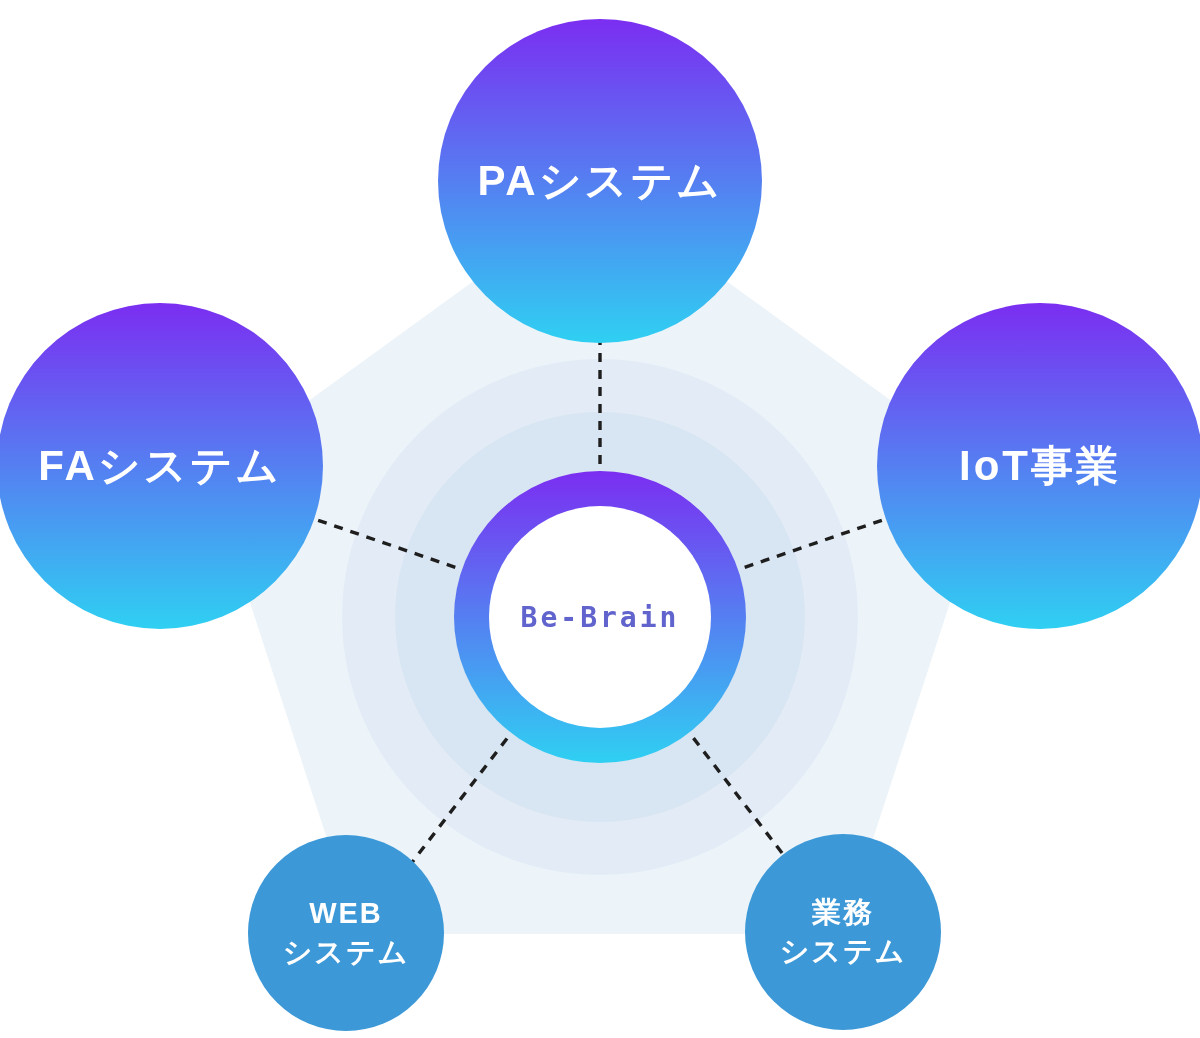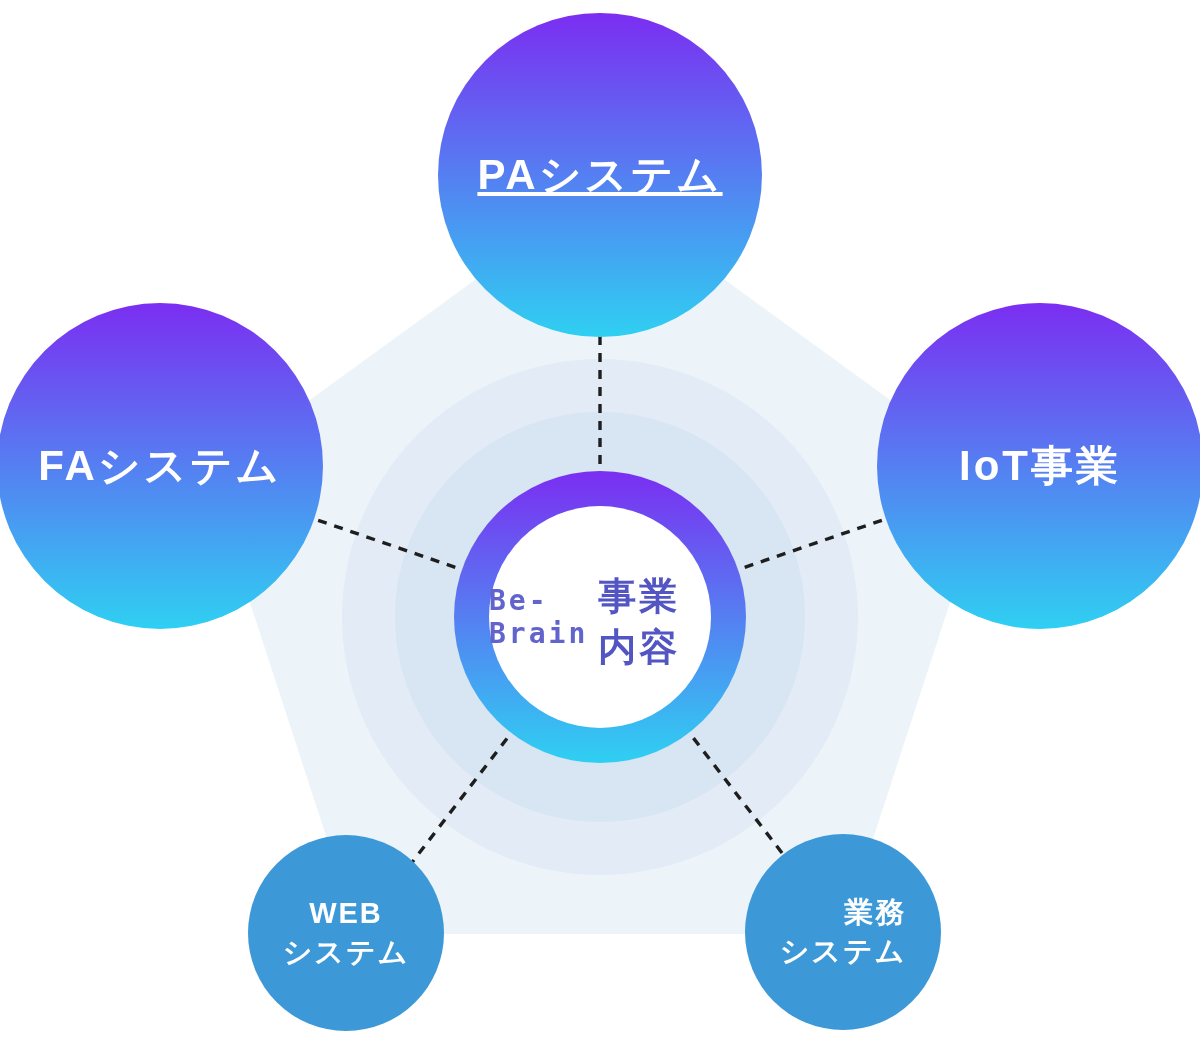--- a/index.html
+++ b/index.html
@@ -42,25 +42,25 @@
     text-align:center;
     color:var(--node-text);
     font-weight:bold;
   }
   .node-gradient{
     background:linear-gradient(180deg,var(--grad-top) 0%,var(--grad-bottom) 100%);
   }
   .node-flat{
     background:var(--flat-blue);
   }
-  .node-pa{left:438px;top:13px;width:324px;height:324px;text-decoration:underline;}
+  .node-pa{left:438px;top:19px;width:324px;height:324px;}
   .node-fa{left:-3px;top:303px;width:326px;height:326px;}
   .node-iot{left:877px;top:303px;width:326px;height:326px;}
   .node-web{left:248px;top:835px;width:196px;height:196px;}
-  .node-gyomu{left:745px;top:834px;width:196px;height:196px;text-align:right;}
+  .node-gyomu{left:745px;top:834px;width:196px;height:196px;}
   .node-label-large{
     font-size:42px;
     letter-spacing:3px;
     line-height:1.2;
   }
   .node-label-small{
     font-size:29px;
     letter-spacing:2px;
     line-height:1.35;
   }
@@ -135,15 +135,14 @@
 <div class="node node-flat node-gyomu">
   <div class="node-label-small">
     <span>業務</span>
     <span>システム</span>
   </div>
 </div>
 
 <div class="center-ring">
   <div class="center-inner">
     <div class="center-title">Be-Brain</div>
-    <div class="center-subtitle">事業内容</div>
   </div>
 </div>
 
 </body></html>

